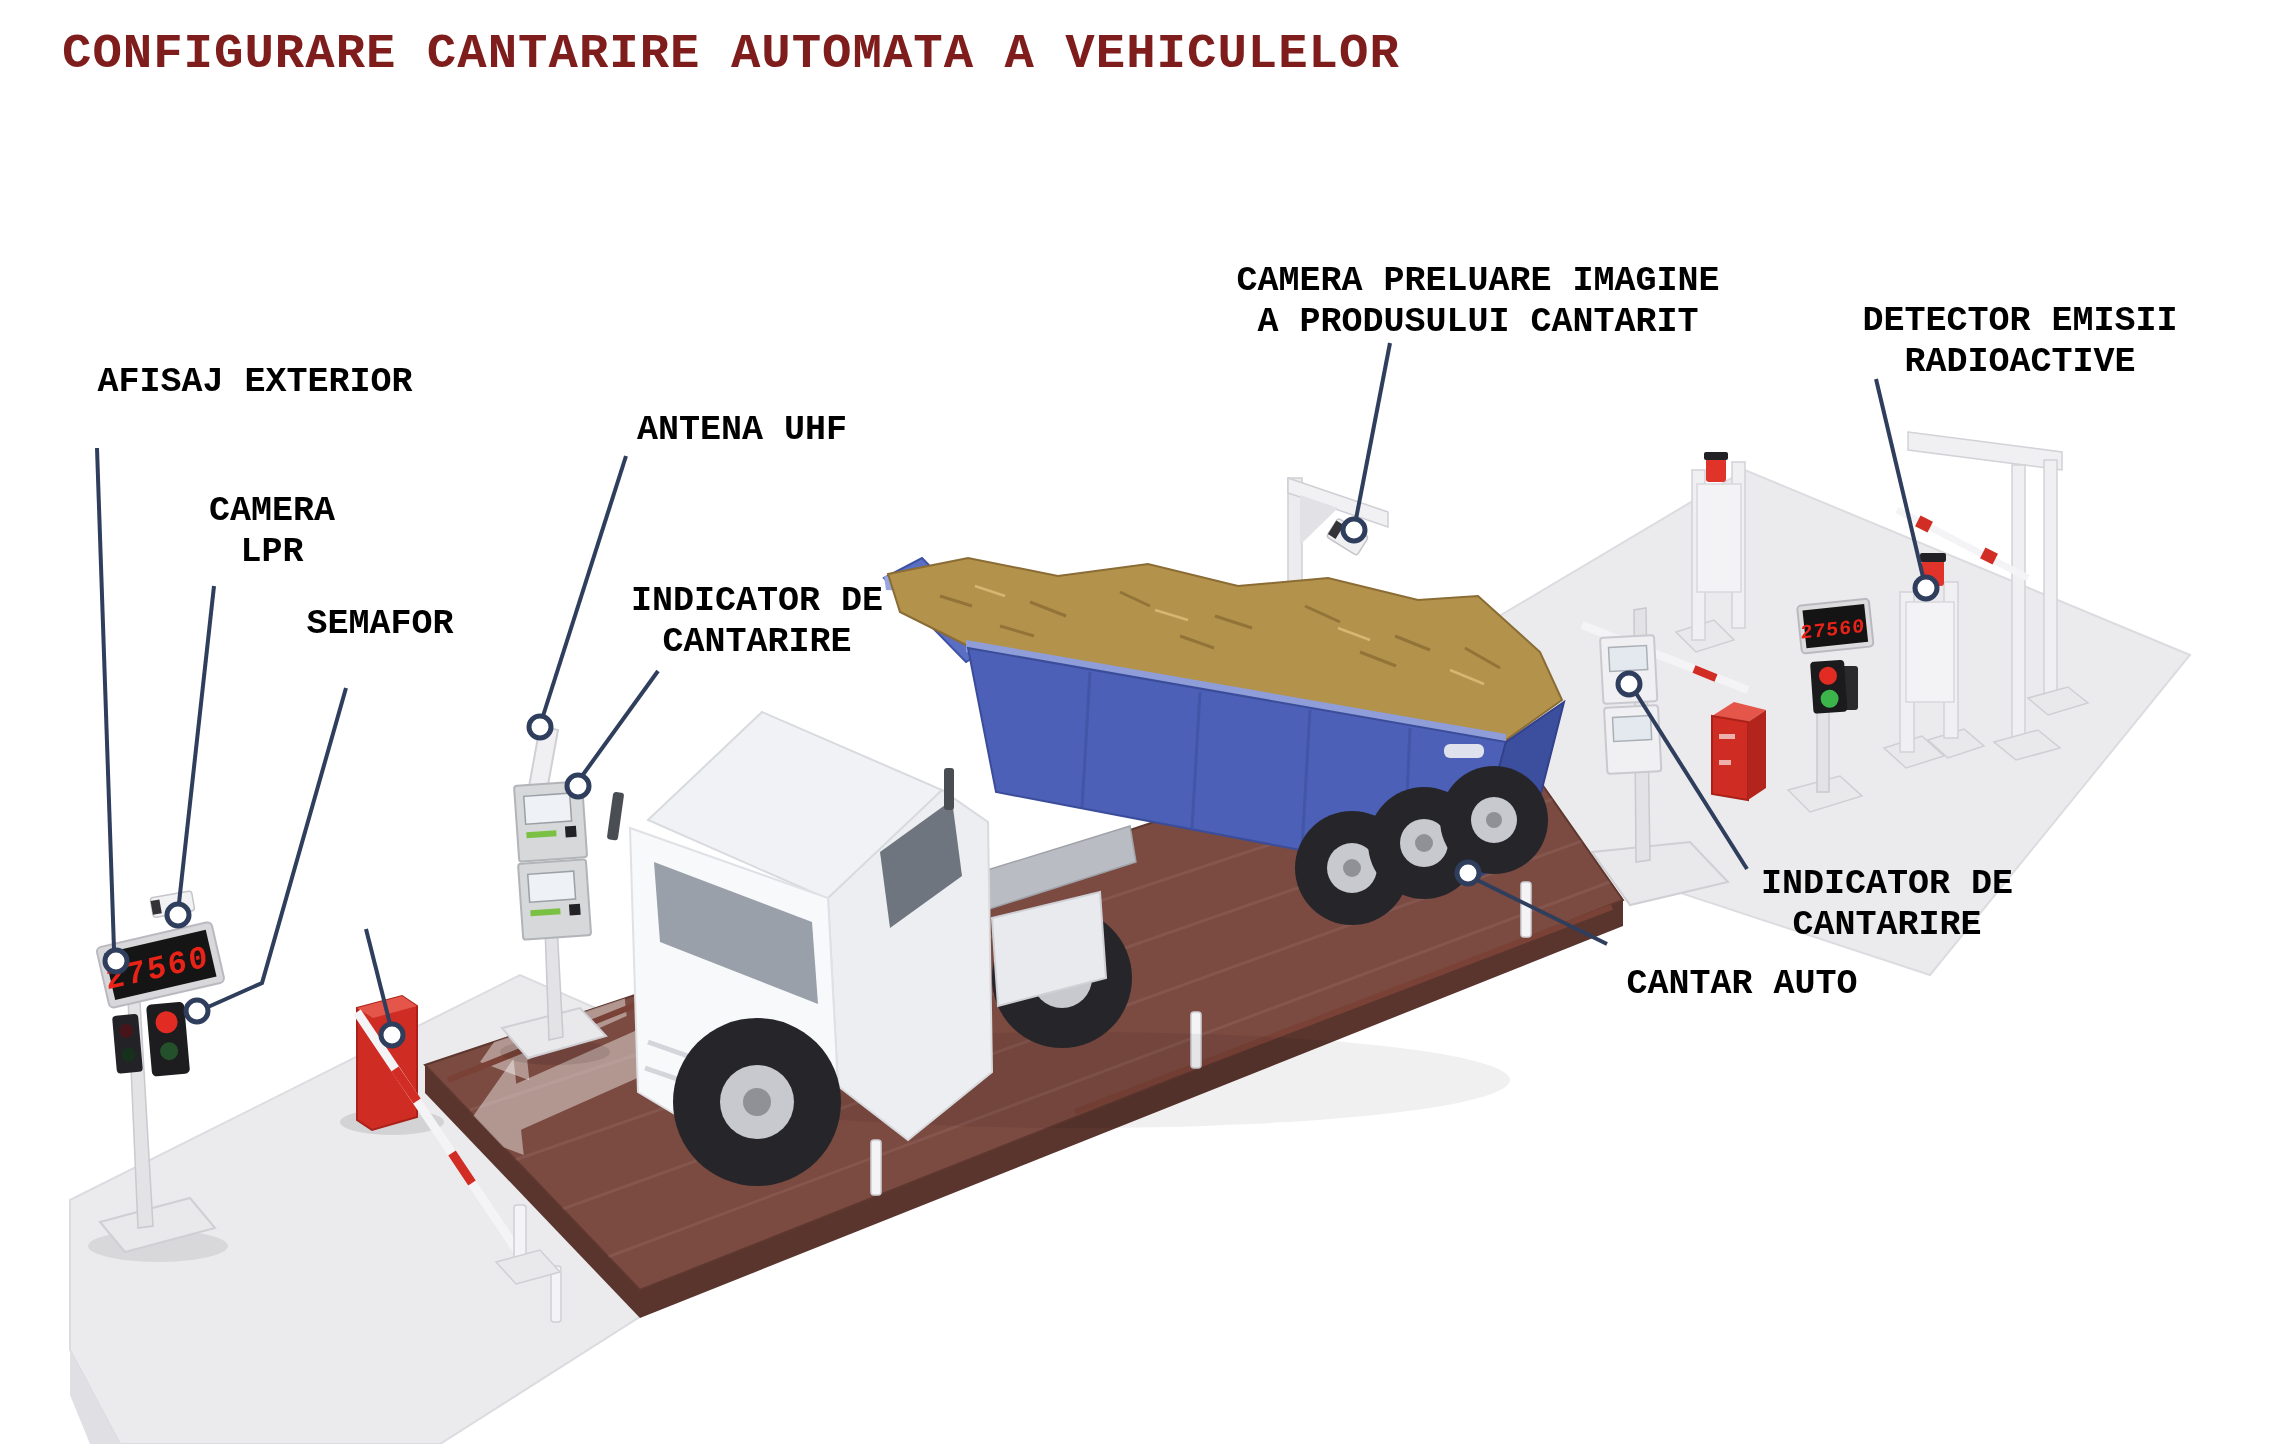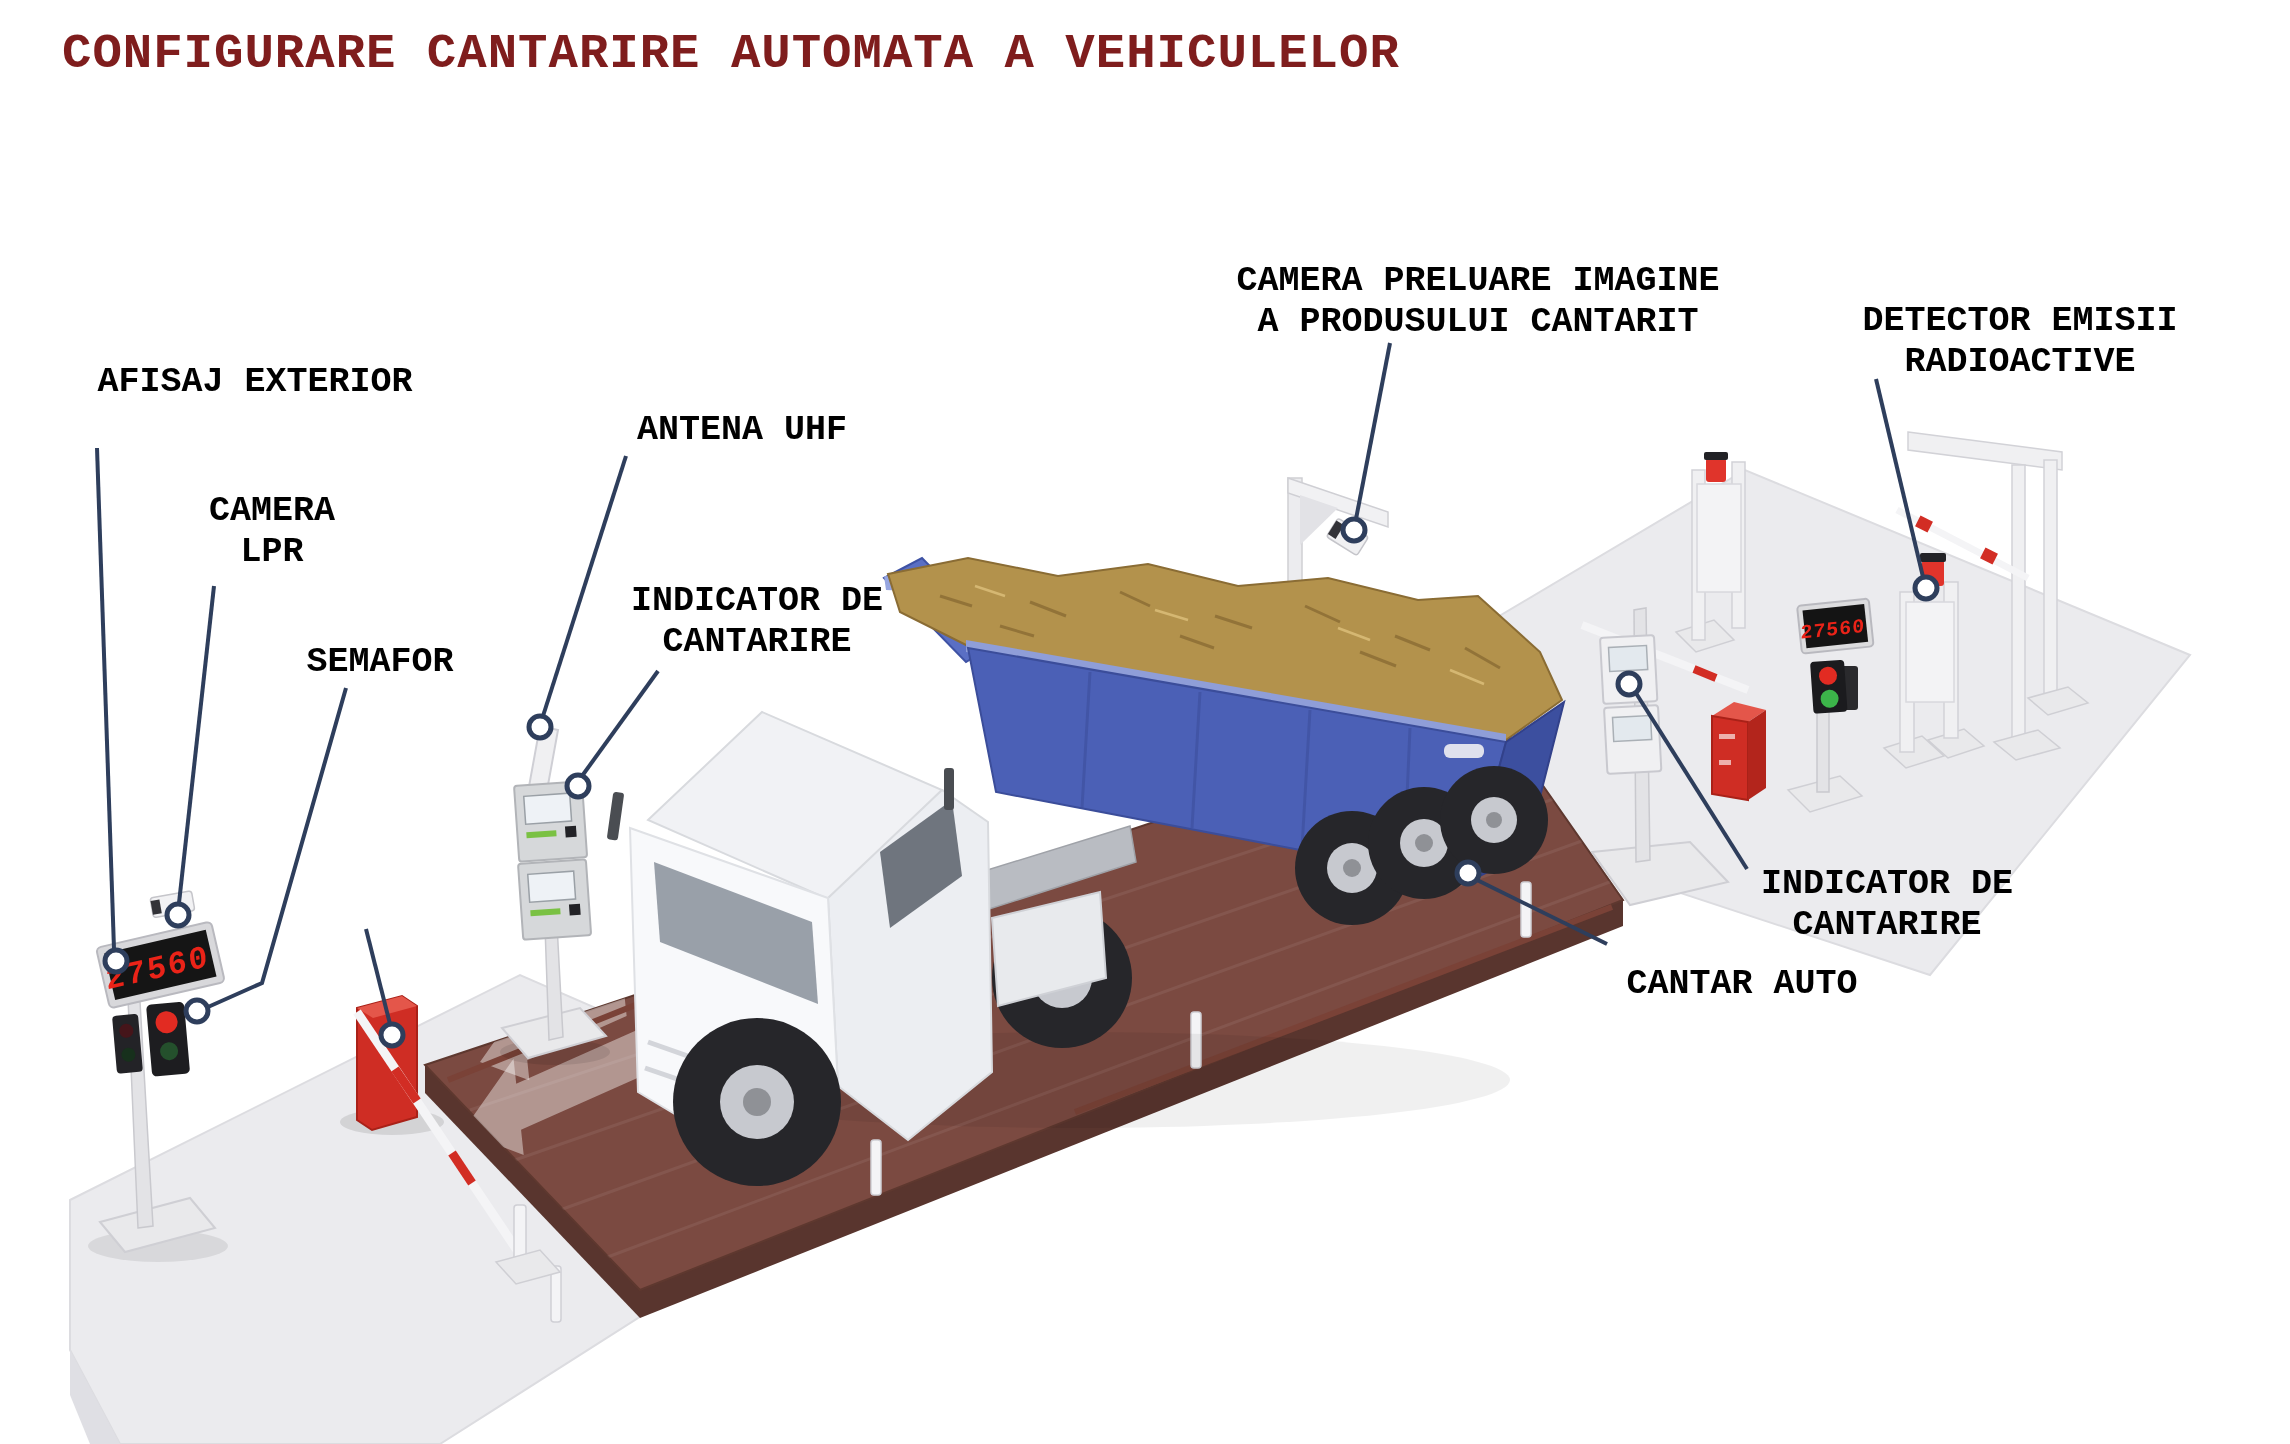--- a/index.html
+++ b/index.html
@@ -322,21 +322,21 @@
 
 <div class="lbl" style="left:255px;top:362px;">
   <div>AFISAJ EXTERIOR</div>
 </div>
 
 <div class="lbl" style="left:272px;top:491px;">
   <div>CAMERA</div>
   <div>LPR</div>
 </div>
 
-<div class="lbl" style="left:380px;top:642px;">
+<div class="lbl" style="left:380px;top:604px;">
   <div>SEMAFOR</div>
 </div>
 
 <div class="lbl" style="left:742px;top:410px;">
   <div>ANTENA UHF</div>
 </div>
 
 <div class="lbl" style="left:757px;top:581px;">
   <div>INDICATOR DE</div>
   <div>CANTARIRE</div>

